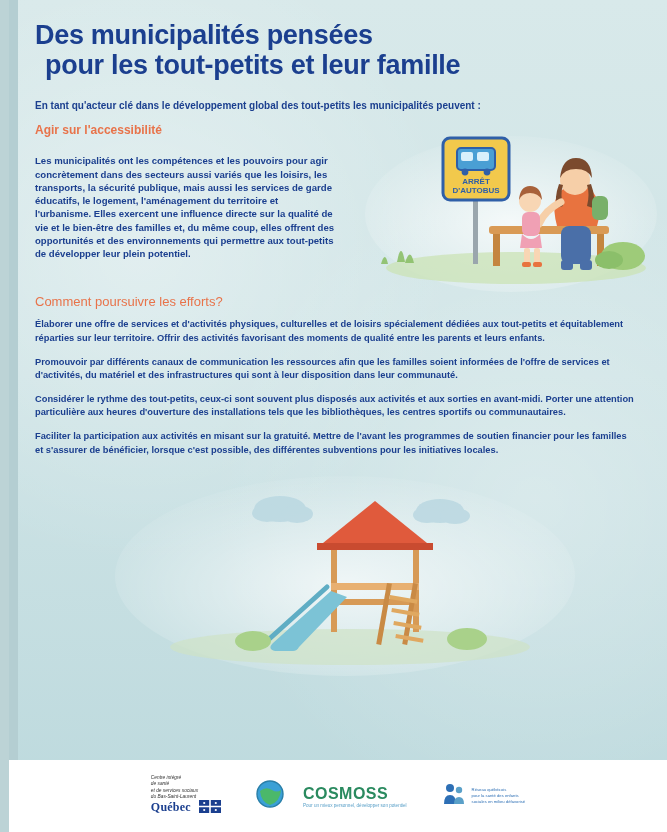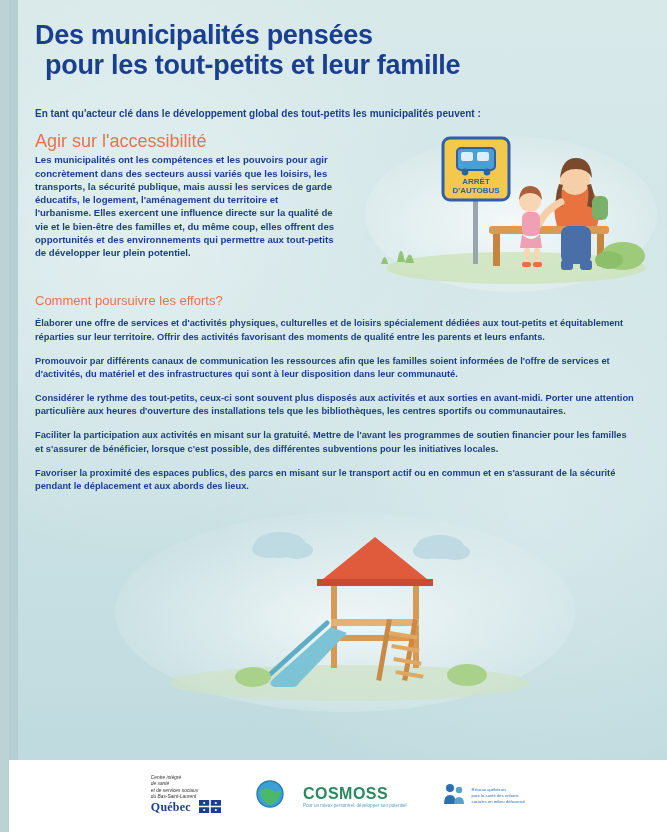--- a/index.html
+++ b/index.html
@@ -37,29 +37,29 @@
     font-weight: bold;
     letter-spacing: -0.3px;
     padding-top: 16px;
   }
   h1.title .l2 { display: block; padding-left: 10px; }
 
   .intro {
     color: #1b3f8f;
     font-size: 10px;
     font-weight: bold;
-    margin-top: 28px;
+    margin-top: 20px;
     margin-bottom: 12px;
   }
 
   h2.section-title {
     color: #e8734a;
-    font-size: 18px;
-    font-weight: normal;
-    margin-bottom: 1px;
+    font-size: 12px;
+    font-weight: bold;
+    margin-bottom: 17px;
   }
 
   .col-left {
     width: 300px;
     color: #1b3f8f;
     font-size: 9.6px;
     line-height: 1.38;
     font-weight: bold;
   }
 
@@ -200,21 +200,20 @@
     <h2 class="section-title">Agir sur l'accessibilité</h2>
 
     <div class="col-left">Les municipalités ont les compétences et les pouvoirs pour agir concrètement dans des secteurs aussi variés que les loisirs, les transports, la sécurité publique, mais aussi les services de garde éducatifs, le logement, l'aménagement du territoire et l'urbanisme. Elles exercent une influence directe sur la qualité de vie et le bien-être des familles et, du même coup, elles offrent des opportunités et des environnements qui permettre aux tout-petits de développer leur plein potentiel.</div>
 
     <h3 class="sub-title">Comment poursuivre les efforts?</h3>
 
     <p class="para">Élaborer une offre de services et d'activités physiques, culturelles et de loisirs spécialement dédiées aux tout-petits et équitablement réparties sur leur territoire. Offrir des activités favorisant des moments de qualité entre les parents et leurs enfants.</p>
     <p class="para">Promouvoir par différents canaux de communication les ressources afin que les familles soient informées de l'offre de services et d'activités, du matériel et des infrastructures qui sont à leur disposition dans leur communauté.</p>
     <p class="para">Considérer le rythme des tout-petits, ceux-ci sont souvent plus disposés aux activités et aux sorties en avant-midi. Porter une attention particulière aux heures d'ouverture des installations tels que les bibliothèques, les centres sportifs ou communautaires.</p>
     <p class="para">Faciliter la participation aux activités en misant sur la gratuité. Mettre de l'avant les programmes de soutien financier pour les familles et s'assurer de bénéficier, lorsque c'est possible, des différentes subventions pour les initiatives locales.</p>
-    <p class="para">Favoriser la proximité des espaces publics, des parcs en misant sur le transport actif ou en commun et en s'assurant de la sécurité pendant le déplacement et aux abords des lieux.</p>
 
     <div class="illus-play">
       <svg width="620" height="210" viewBox="0 0 620 210" xmlns="http://www.w3.org/2000/svg">
         <defs>
           <radialGradient id="gwash2" cx="50%" cy="55%" r="60%">
             <stop offset="0%" stop-color="#ffffff" stop-opacity="0.7"></stop>
             <stop offset="100%" stop-color="#ffffff" stop-opacity="0"></stop>
           </radialGradient>
         </defs>
         <ellipse cx="310" cy="105" rx="230" ry="100" fill="url(#gwash2)"></ellipse>

